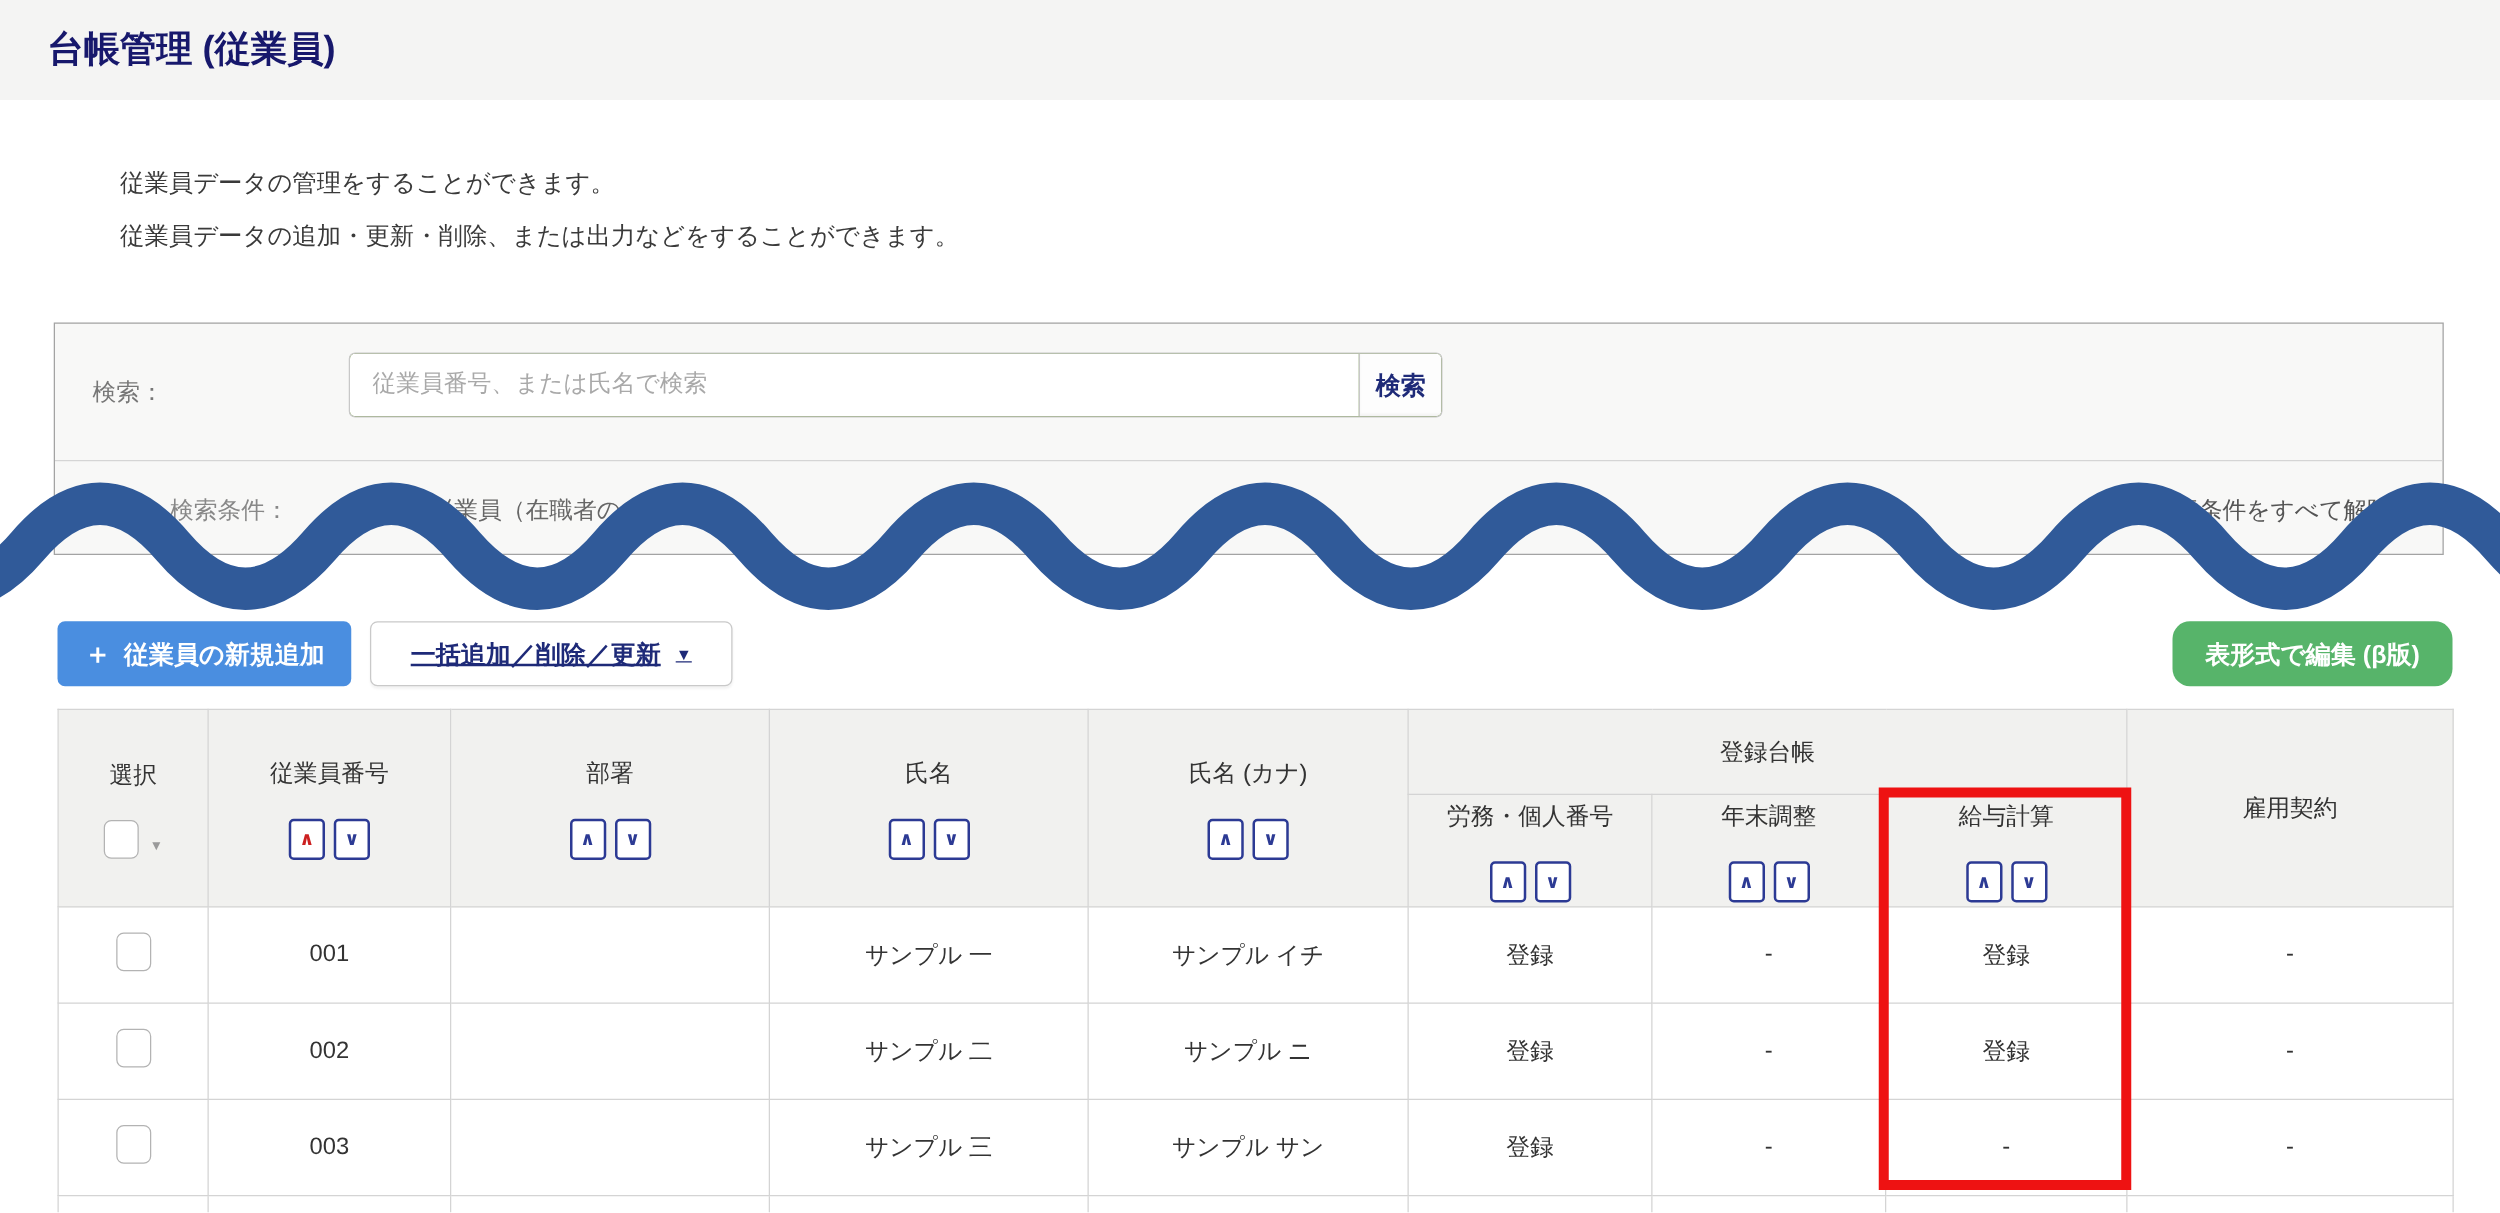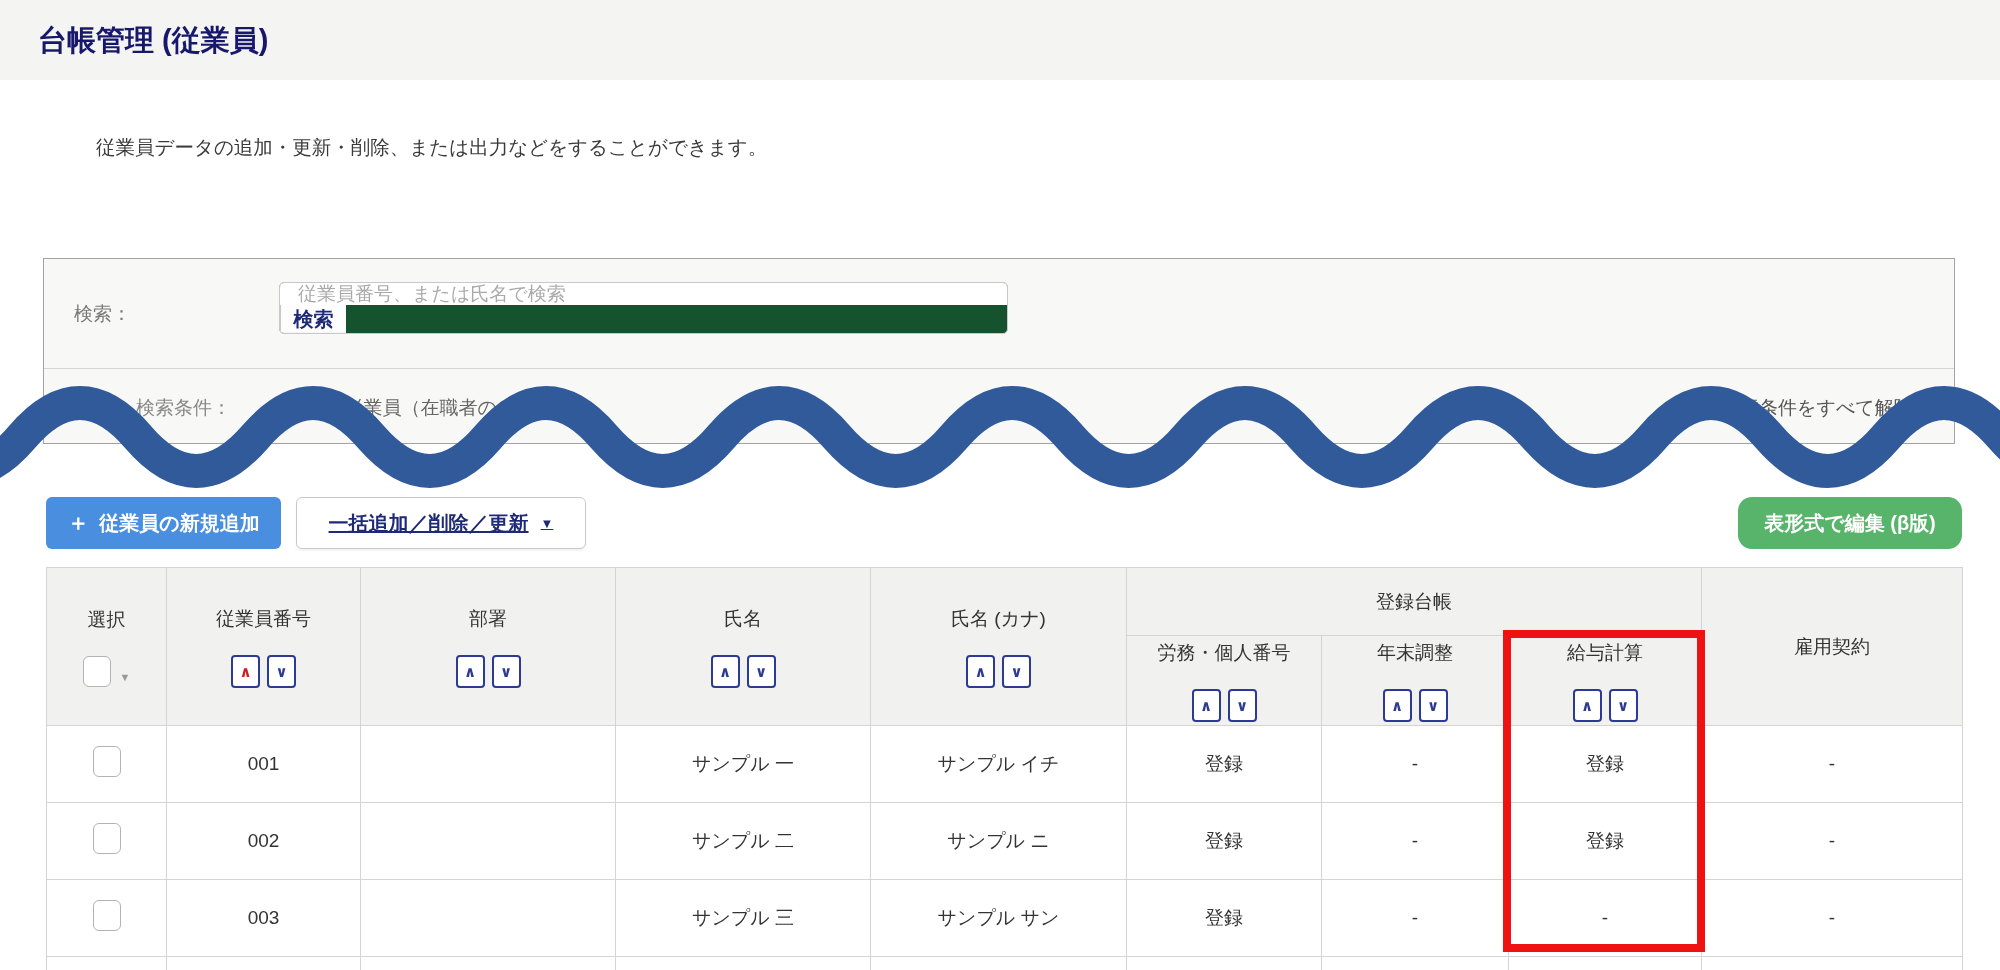--- a/index.html
+++ b/index.html
@@ -10,21 +10,21 @@
   .titlebar{position:absolute;left:0;top:0;width:2000px;height:80px;background:#f4f4f3;}
   .titlebar h1{margin:0;padding-left:38px;line-height:80px;font-size:29px;font-weight:bold;color:var(--title_navy);}
 
   
   .intro{position:absolute;left:96px;top:126px;font-size:19.5px;line-height:42px;color:#3a3a3a;}
 
   
   .search-panel{position:absolute;left:43px;top:258px;width:1912px;height:186px;background:#f8f8f7;border:1px solid #a3a3a3;box-sizing:border-box;}
   .search-row{position:relative;height:109px;border-bottom:1px solid #d5d5d5;}
   .search-label{position:absolute;left:30px;top:42px;font-size:19px;color:#777;}
-  .input-group{position:absolute;left:235px;top:23px;width:729px;height:52px;background:#14532d;border:1px solid #c8c8c8;border-radius:5px;display:flex;box-sizing:border-box;overflow:hidden;flex-direction:column;}
+  .input-group{position:absolute;left:235px;top:23px;width:875px;height:52px;background:#4d7c0f;border:1px solid #c8c8c8;border-radius:5px;display:flex;box-sizing:border-box;overflow:hidden;}
   .search-input{flex:1;border:none;outline:none;padding:0 18px;font-size:19px;font-family:inherit;color:#333;background:#fff;}
   .search-input::placeholder{color:#a9a9a9;}
   .search-btn{width:66px;border:none;border-left:1px solid #c8c8c8;background:#fdfdfd;color:var(--navy);font-size:20px;font-weight:bold;font-family:inherit;cursor:pointer;box-shadow:inset 0 -2px 2px rgba(0,0,0,0.04);}
   .filter-btn{position:absolute;left:1124px;top:23px;width:152px;height:52px;background:#fff;border:1px solid #c8c8c8;border-radius:5px;color:var(--navy);font-size:20px;font-weight:bold;font-family:inherit;cursor:pointer;box-shadow:0 2px 2px rgba(0,0,0,0.06);}
   .condition-row{position:relative;height:76px;}
   .cond-label{position:absolute;left:92px;top:26px;font-size:19px;color:#888;}
   .cond-value{position:absolute;left:224px;top:26px;font-size:19px;color:#666;}
   .cond-clear{position:absolute;left:1677px;top:26px;font-size:19px;color:#555;cursor:pointer;}
 
   
@@ -63,20 +63,21 @@
 </head>
 <body>
 
 <div class="screen">
 
   <div class="titlebar">
     <h1>台帳管理 (従業員)</h1>
   </div>
 
   <div class="intro">
+    <div>従業員データの管理をすることができます。</div>
     <div>従業員データの追加・更新・削除、または出力などをすることができます。</div>
   </div>
 
   <div class="search-panel">
     <div class="search-row">
       <span class="search-label">検索：</span>
       <div class="input-group">
         <input type="text" class="search-input" placeholder="従業員番号、または氏名で検索" style="">
         <button class="search-btn">検索</button>
       </div>

